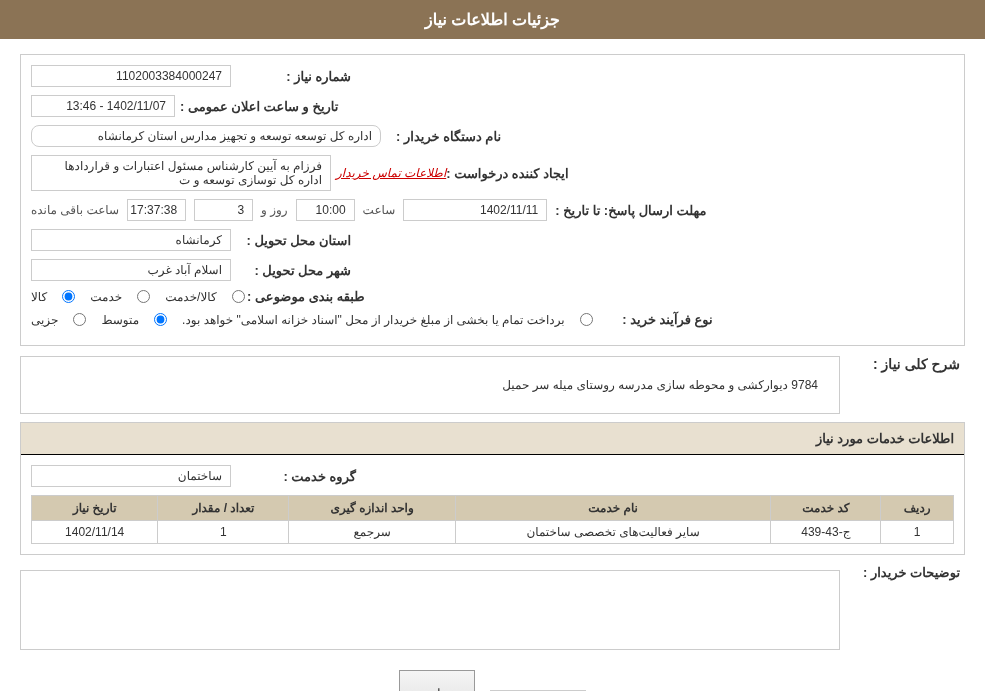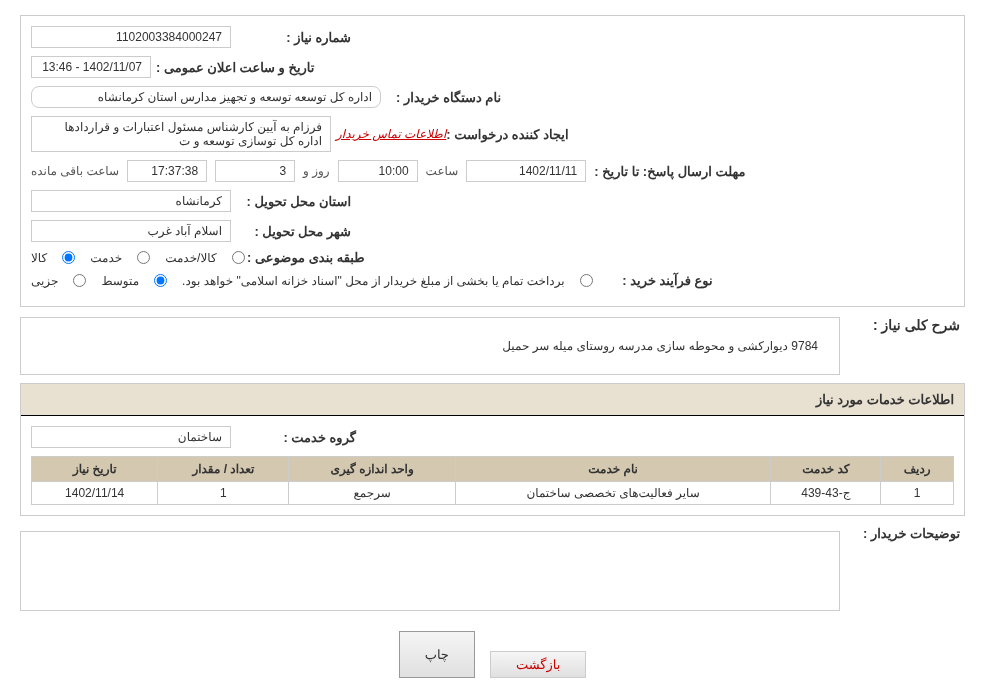--- a/index.html
+++ b/index.html
@@ -63,24 +63,24 @@
       font-size: 12px;
     }
     .value-box-wide {
       width: 350px;
       border-radius: 8px;
     }
     .value-box-medium {
       width: 200px;
     }
     .value-box-small {
-      width: 120px;
+      width: 144px;
     }
     .value-box-xsmall {
-      width: 80px;
+      width: 59px;
     }
     .link-text {
       color: #c00;
       text-decoration: underline;
       cursor: pointer;
       font-size: 12px;
       font-style: italic;
     }
     .date-label {
       font-size: 12px;
@@ -189,20 +189,23 @@
       gap: 8px;
       justify-content: flex-end;
       margin-bottom: 8px;
     }
   </style>
 </head>
 <body>
 
 <div class="page-wrapper">
 
+  <div class="header-bar">
+    <span>جزئیات اطلاعات نیاز</span>
+  </div>
 
   <div class="content">
 
     <div class="info-section">
       <div class="section-content">
 
         <div class="row">
           <span class="label">شماره نیاز :</span>
           <div class="value-box value-box-medium">1102003384000247</div>
         </div>

